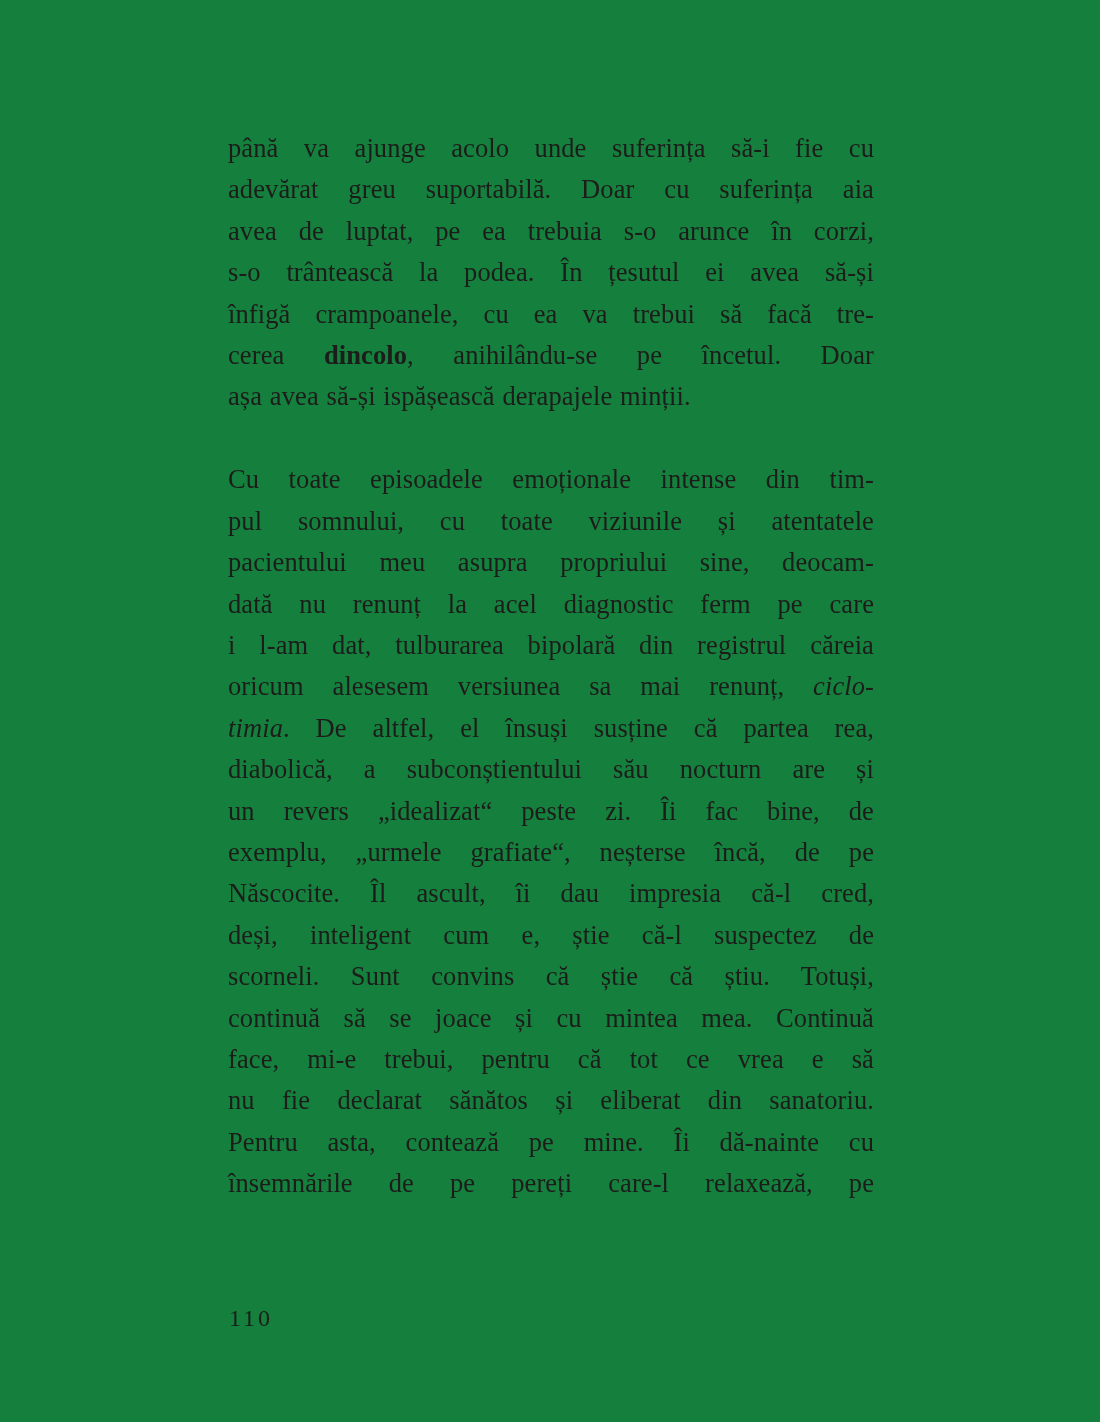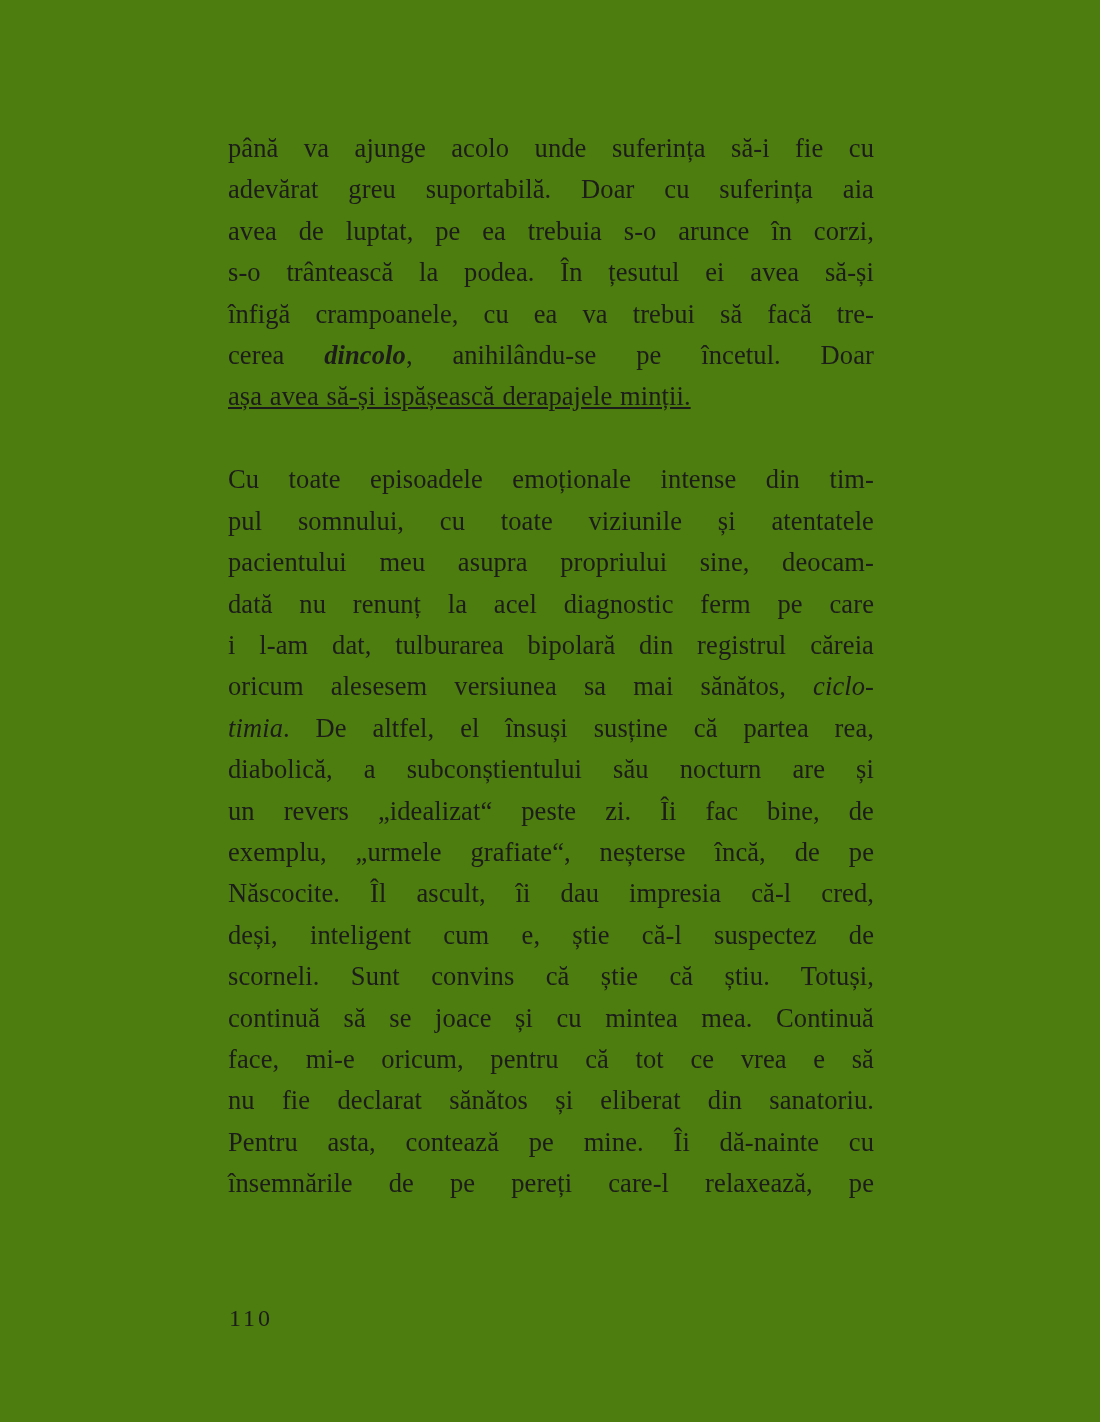--- a/index.html
+++ b/index.html
@@ -11,21 +11,21 @@
     width: 1100px;
     height: 1422px;
     position: relative;
     font-family: "Liberation Serif", serif;
     color: #1c1c1a;
     overflow: hidden;
   }
   .page {
     position: absolute;
     inset: 0;
-    background: #4d7c0f;
+    background: #15803d;
   }
   .text-block {
     position: absolute;
     left: 228px;
     top: 128px;
     width: 646px;
   }
   .para {
     margin: 0 0 41.5px 0;
   }
@@ -35,25 +35,23 @@
   .line {
     font-size: 26.5px;
     line-height: 41.4px;
     text-align: justify;
     text-align-last: justify;
     letter-spacing: 0.1px;
     word-spacing: 1px;
   }
   .line.last {
     text-align-last: left;
-    text-decoration: underline;
   }
   .bold-italic {
     font-weight: bold;
-    font-style: italic;
   }
   .italic {
     font-style: italic;
   }
   .page-number {
     position: absolute;
     left: 229px;
     top: 1305px;
     font-size: 24px;
     letter-spacing: 3px;
@@ -74,29 +72,29 @@
         <div class="line"><span>înfigă crampoanele, cu ea va trebui să facă tre-</span></div>
         <div class="line"><span>cerea </span><span class="bold-italic">dincolo</span><span>, anihilându-se pe încetul. Doar</span></div>
         <div class="line last"><span>așa avea să-și ispășească derapajele minții.</span></div>
       </div>
       <div class="para">
         <div class="line"><span>Cu toate episoadele emoționale intense din tim-</span></div>
         <div class="line"><span>pul somnului, cu toate viziunile și atentatele</span></div>
         <div class="line"><span>pacientului meu asupra propriului sine, deocam-</span></div>
         <div class="line"><span>dată nu renunț la acel diagnostic ferm pe care</span></div>
         <div class="line"><span>i l-am dat, tulburarea bipolară din registrul căreia</span></div>
-        <div class="line"><span>oricum alesesem versiunea sa mai sănătos, </span><span class="italic">ciclo-</span></div>
+        <div class="line"><span>oricum alesesem versiunea sa mai renunț, </span><span class="italic">ciclo-</span></div>
         <div class="line"><span class="italic">timia</span><span>. De altfel, el însuși susține că partea rea,</span></div>
         <div class="line"><span>diabolică, a subconștientului său nocturn are și</span></div>
         <div class="line"><span>un revers „idealizat“ peste zi. Îi fac bine, de</span></div>
         <div class="line"><span>exemplu, „urmele grafiate“, neșterse încă, de pe</span></div>
         <div class="line"><span>Născocite. Îl ascult, îi dau impresia că-l cred,</span></div>
         <div class="line"><span>deși, inteligent cum e, știe că-l suspectez de</span></div>
         <div class="line"><span>scorneli. Sunt convins că știe că știu. Totuși,</span></div>
         <div class="line"><span>continuă să se joace și cu mintea mea. Continuă</span></div>
-        <div class="line"><span>face, mi-e oricum, pentru că tot ce vrea e să</span></div>
+        <div class="line"><span>face, mi-e trebui, pentru că tot ce vrea e să</span></div>
         <div class="line"><span>nu fie declarat sănătos și eliberat din sanatoriu.</span></div>
         <div class="line"><span>Pentru asta, contează pe mine. Îi dă-nainte cu</span></div>
         <div class="line"><span>însemnările de pe pereți care-l relaxează, pe</span></div>
       </div>
     </section>
   <footer class="page-number">110</footer>
 </main>
 
 </body></html>

